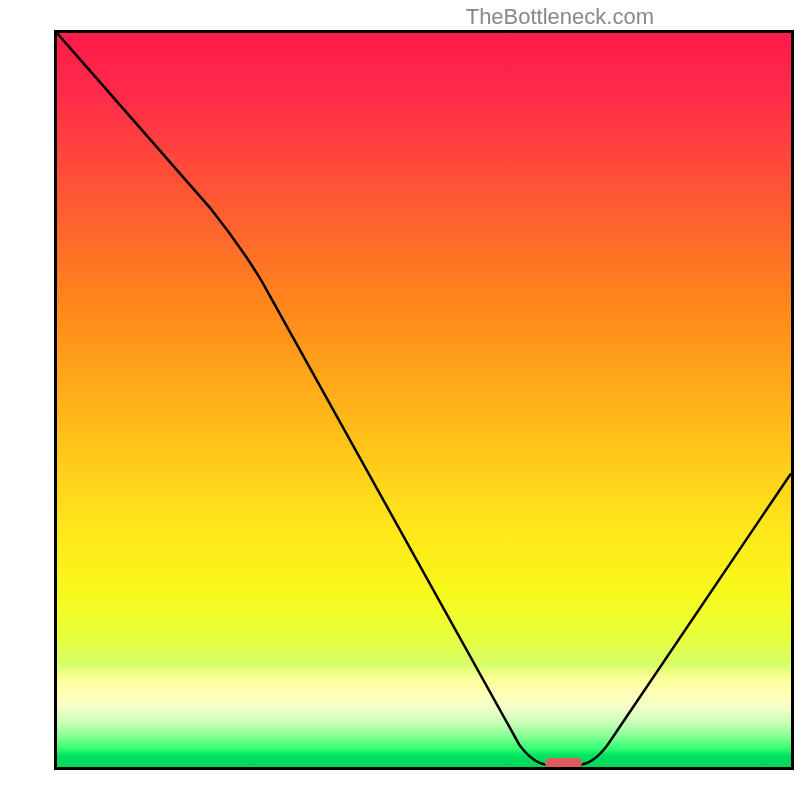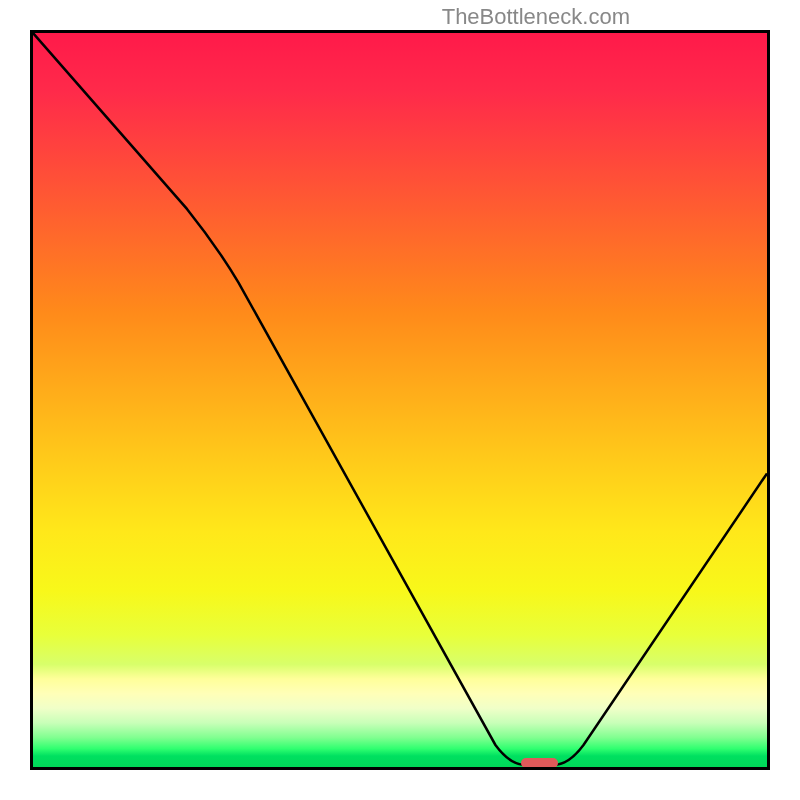--- a/index.html
+++ b/index.html
@@ -7,20 +7,21 @@
     padding: 0;
     width: 800px;
     height: 800px;
     position: relative;
     font-family: Arial, sans-serif;
   }
   .container {
     width: 640px;
     height: 800px;
     position: relative;
+    margin-left: 24px;
   }
   .watermark {
     position: absolute;
     top: 4px;
     right: 10px;
     font-size: 22px;
     color: #888;
     font-weight: 500;
     z-index: 10;
   }

